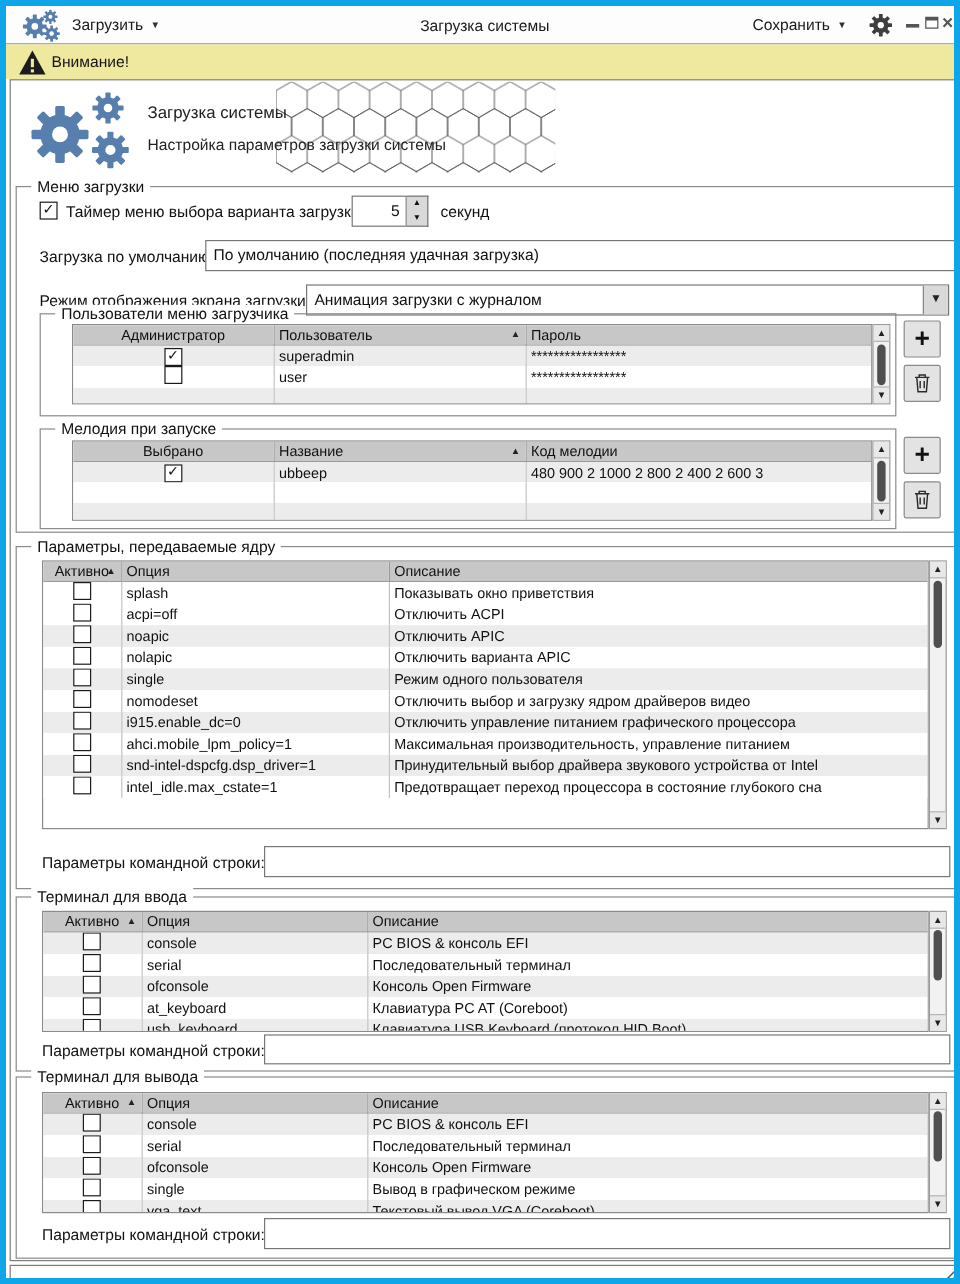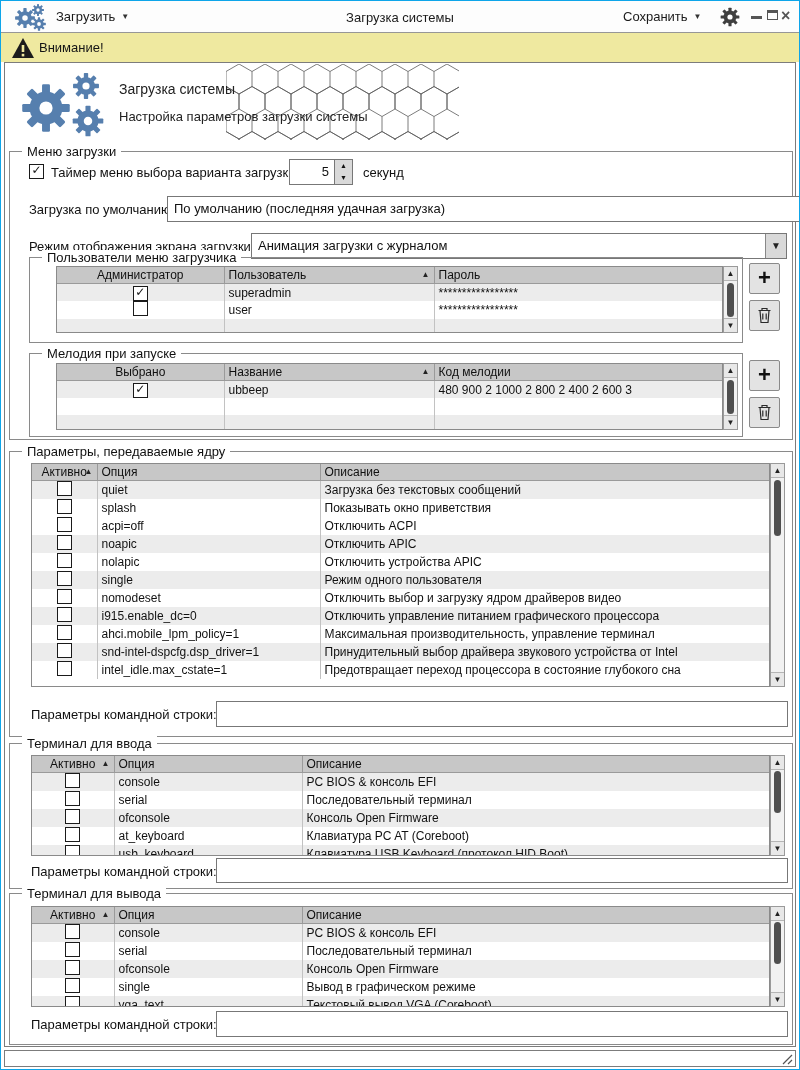--- a/index.html
+++ b/index.html
@@ -1,17 +1,17 @@
 <!DOCTYPE html>
 <html><head>
 <meta charset="utf-8">
 <style>
   html,body{margin:0;padding:0;}
   body{font-family:"Liberation Sans","DejaVu Sans",sans-serif;color:#111;}
-  #page{position:relative;width:800px;height:1070px;background:#fff;border:1px solid #0ea5e9;box-sizing:border-box;overflow:hidden;text-decoration:underline;}
+  #page{position:relative;width:800px;height:1070px;background:#fff;border:5px solid #0ea5e9;box-sizing:border-box;overflow:hidden;text-decoration:underline;}
   .abs{position:absolute;}
   .lbl{position:absolute;font-size:13px;white-space:nowrap;color:#111;}
   
   #toolbar{position:absolute;left:0;top:0;width:798px;height:31px;background:#fdfdfd;border-bottom:1px solid #979797;}
   .tbtn{position:absolute;top:8px;font-size:13px;color:#1a1a1a;cursor:default;white-space:nowrap;}
   .dd-arrow{font-size:8px;color:#333;margin-left:6px;vertical-align:2px;}
   #app-title{position:absolute;left:0;right:0;top:9px;text-align:center;font-size:13px;color:#1a1a1a;}
   .winctl{position:absolute;color:#555;}
   #min-btn{left:750px;top:15px;width:11px;height:3px;background:#555;}
   #max-btn{left:766px;top:9px;width:11px;height:10px;border:1px solid #555;border-top:3px solid #555;box-sizing:border-box;}
@@ -267,64 +267,59 @@
           <col>
         </colgroup>
       <thead>
           <tr>
         <th class="c"><span>Активно</span><span class="sort">▲</span></th>
         <th><span>Опция</span></th>
         <th><span>Описание</span></th>
       </tr>
         </thead>
       <tbody>
-          <tr class="odd">
-            <td class="c"><span class="ckb"></span></td>
-            <td>quiet</td>
-            <td>Загрузка без текстовых сообщений</td>
-          </tr>
           <tr class="even">
             <td class="c"><span class="ckb"></span></td>
             <td>splash</td>
             <td>Показывать окно приветствия</td>
           </tr>
           <tr class="even">
             <td class="c"><span class="ckb"></span></td>
             <td>acpi=off</td>
             <td>Отключить ACPI</td>
           </tr>
           <tr class="odd">
             <td class="c"><span class="ckb"></span></td>
             <td>noapic</td>
             <td>Отключить APIC</td>
           </tr>
           <tr class="even">
             <td class="c"><span class="ckb"></span></td>
             <td>nolapic</td>
-            <td>Отключить устройства APIC</td>
+            <td>Отключить варианта APIC</td>
           </tr>
           <tr class="odd">
             <td class="c"><span class="ckb"></span></td>
             <td>single</td>
             <td>Режим одного пользователя</td>
           </tr>
           <tr class="even">
             <td class="c"><span class="ckb"></span></td>
             <td>nomodeset</td>
             <td>Отключить выбор и загрузку ядром драйверов видео</td>
           </tr>
           <tr class="odd">
             <td class="c"><span class="ckb"></span></td>
             <td>i915.enable_dc=0</td>
             <td>Отключить управление питанием графического процессора</td>
           </tr>
           <tr class="even">
             <td class="c"><span class="ckb"></span></td>
             <td>ahci.mobile_lpm_policy=1</td>
-            <td>Максимальная производительность, управление терминал</td>
+            <td>Максимальная производительность, управление питанием</td>
           </tr>
           <tr class="odd">
             <td class="c"><span class="ckb"></span></td>
             <td>snd-intel-dspcfg.dsp_driver=1</td>
             <td>Принудительный выбор драйвера звукового устройства от Intel</td>
           </tr>
           <tr class="even">
             <td class="c"><span class="ckb"></span></td>
             <td>intel_idle.max_cstate=1</td>
             <td>Предотвращает переход процессора в состояние глубокого сна</td>

